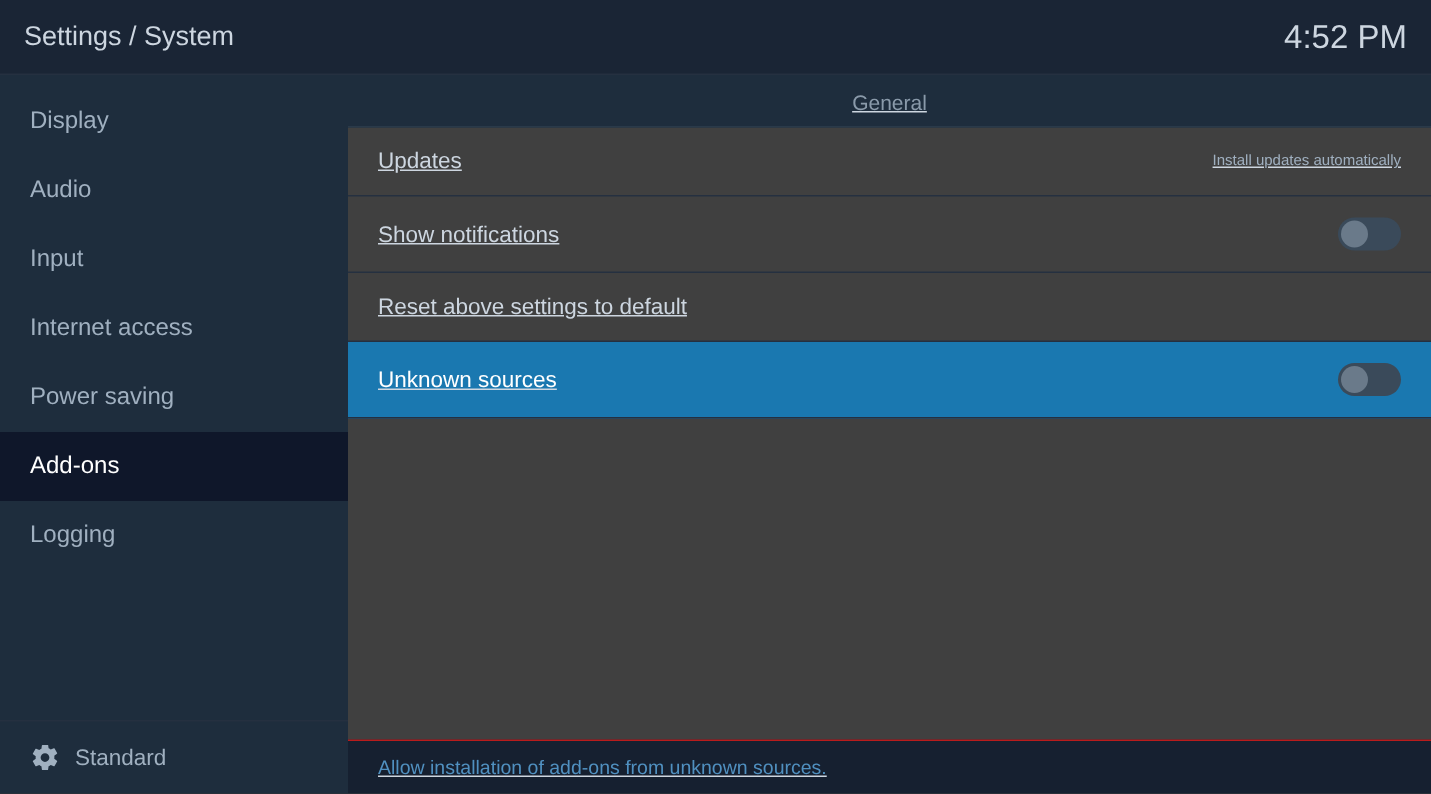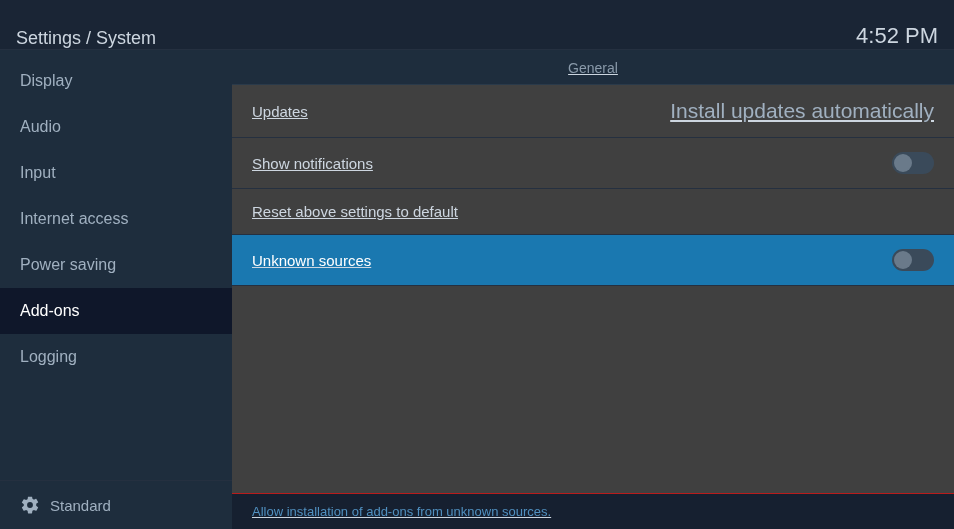--- a/index.html
+++ b/index.html
@@ -11,21 +11,21 @@
       color: #cdd6e0;
       overflow: hidden;
       position: relative;
     }
 
     
     .header {
       height: 50px;
       background: #1a2535;
       display: flex;
-      align-items: flex-end;
+      align-items: center;
       justify-content: space-between;
       padding: 0 16px;
       border-bottom: 1px solid #253040;
     }
     .header-title {
       font-size: 18px;
       color: #cdd6e0;
       font-weight: normal;
     }
     .header-time {
@@ -110,21 +110,21 @@
     }
     .setting-row.highlighted {
       background: #1a78b0;
       color: #ffffff;
     }
     .setting-label {
       font-size: 15px;
       text-align: center;
     }
     .setting-value {
-      font-size: 21px;
+      font-size: 10px;
       color: #a0b0c0;
     }
 
     
     .toggle {
       width: 42px;
       height: 22px;
       border-radius: 11px;
       background: #4a5a6a;
       position: relative;

